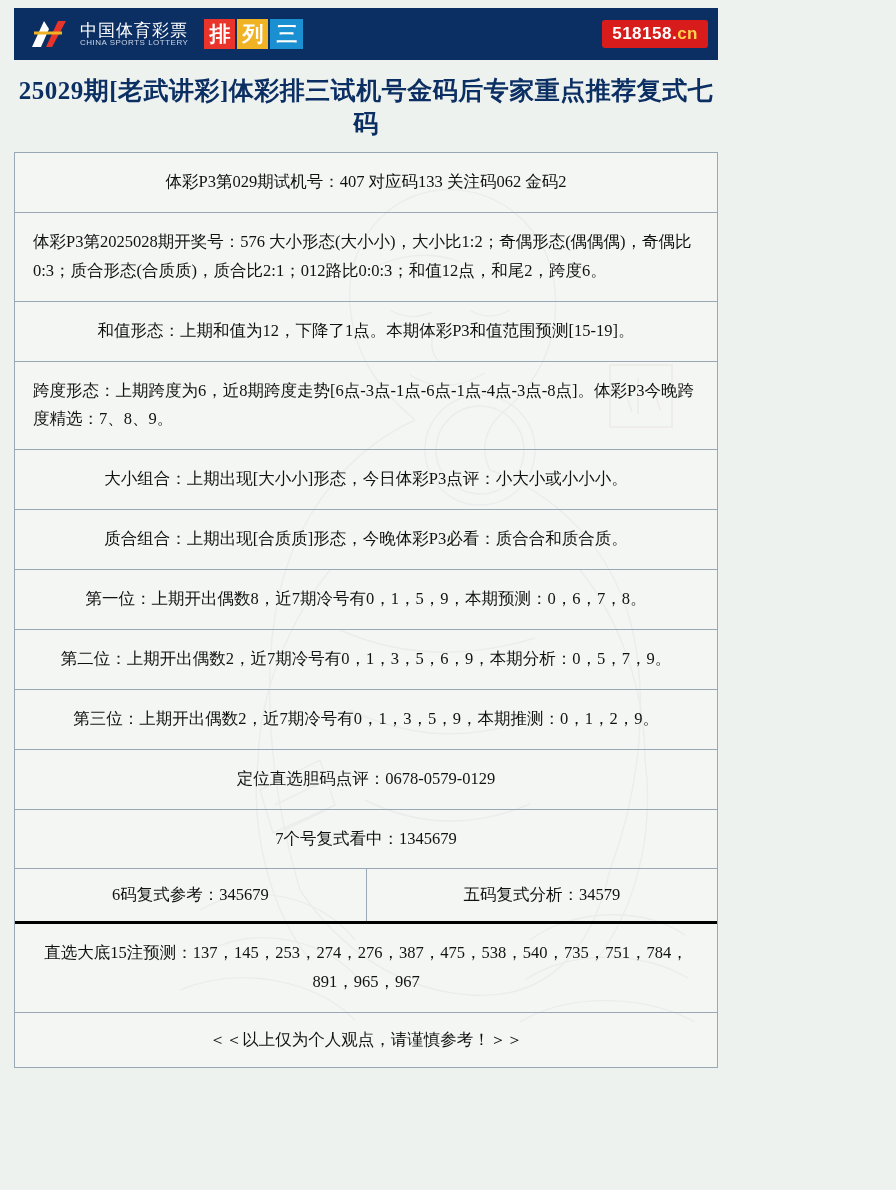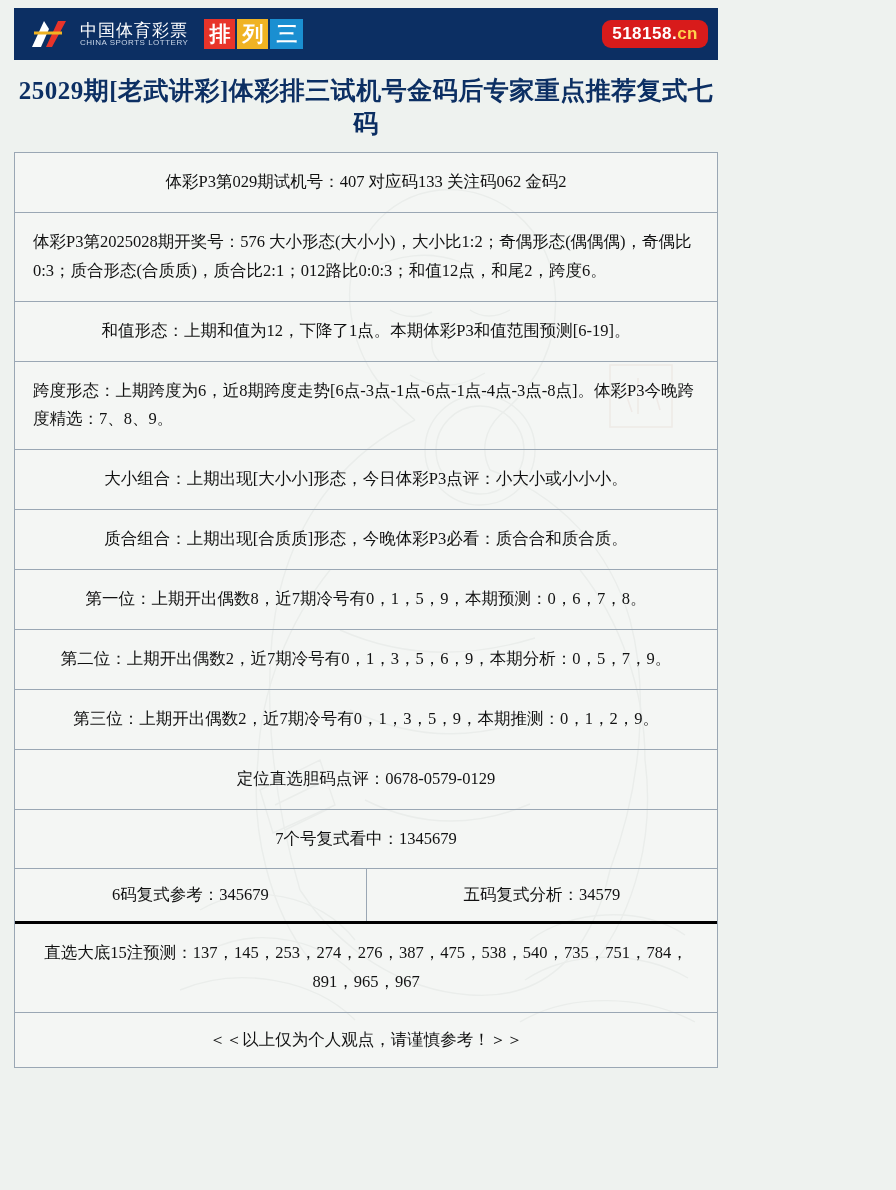--- a/index.html
+++ b/index.html
@@ -104,21 +104,21 @@
     padding: 1px 6px;
     font-family: "Liberation Sans", sans-serif;
   }
   .site-badge {
     background: #d81b1b;
     color: #ffffff;
     font-family: "Liberation Sans", sans-serif;
     font-size: 17px;
     font-weight: bold;
     padding: 4px 10px;
-    border-radius: 9px;
+    border-radius: 3px;
     letter-spacing: 0.5px;
   }
   .site-badge .tld { color: #ffd24d; }
 
   
   .doc-title {
     text-align: center;
     font-size: 25px;
     font-weight: bold;
     color: #0c2f63;
@@ -220,21 +220,21 @@
       </div>
     </div>
     <div class="site-badge"><span>518158.</span><span class="tld">cn</span></div>
   </div>
 
   <div class="doc-title">25029期[老武讲彩]体彩排三试机号金码后专家重点推荐复式七码</div>
 
   <div class="tbl">
     <div class="row center">体彩P3第029期试机号：407  对应码133 关注码062 金码2</div>
     <div class="row just">体彩P3第2025028期开奖号：576 大小形态(大小小)，大小比1:2；奇偶形态(偶偶偶)，奇偶比0:3；质合形态(合质质)，质合比2:1；012路比0:0:3；和值12点，和尾2，跨度6。</div>
-    <div class="row center">和值形态：上期和值为12，下降了1点。本期体彩P3和值范围预测[6-19]。</div>
+    <div class="row center">和值形态：上期和值为12，下降了1点。本期体彩P3和值范围预测[15-19]。</div>
     <div class="row just">跨度形态：上期跨度为6，近8期跨度走势[6点-3点-1点-6点-1点-4点-3点-8点]。体彩P3今晚跨度精选：7、8、9。</div>
     <div class="row center">大小组合：上期出现[大小小]形态，今日体彩P3点评：小大小或小小小。</div>
     <div class="row center">质合组合：上期出现[合质质]形态，今晚体彩P3必看：质合合和质合质。</div>
     <div class="row center">第一位：上期开出偶数8，近7期冷号有0，1，5，9，本期预测：0，6，7，8。</div>
     <div class="row center">第二位：上期开出偶数2，近7期冷号有0，1，3，5，6，9，本期分析：0，5，7，9。</div>
     <div class="row center">第三位：上期开出偶数2，近7期冷号有0，1，3，5，9，本期推测：0，1，2，9。</div>
     <div class="row center">定位直选胆码点评：0678-0579-0129</div>
     <div class="row center">7个号复式看中：1345679</div>
     <div class="split">
       <div>6码复式参考：345679</div>

